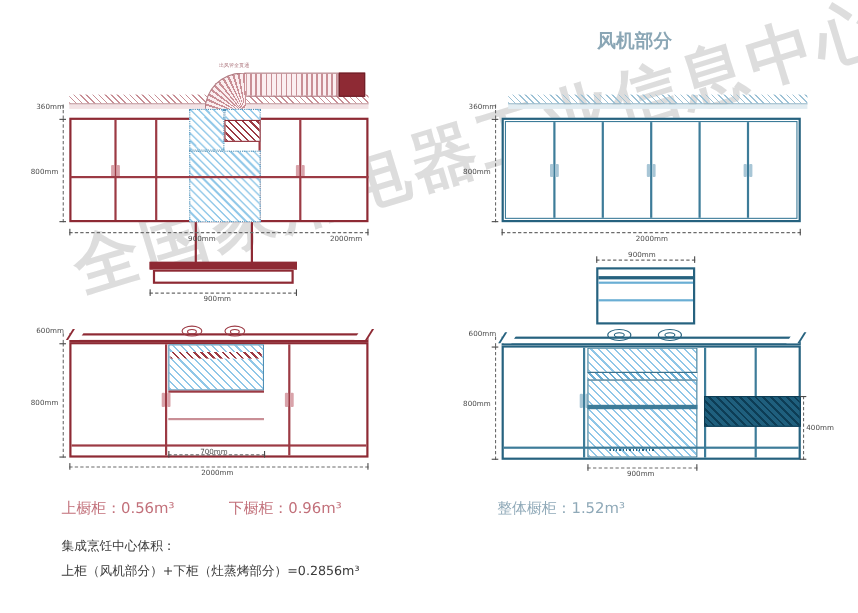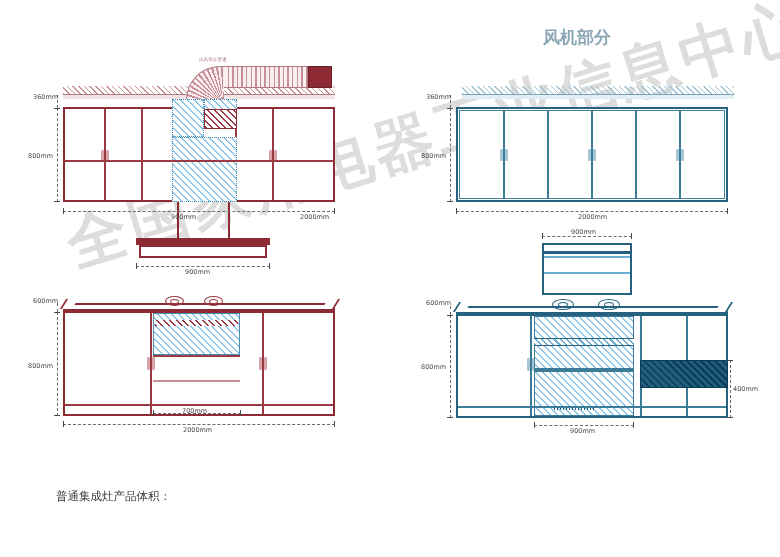--- a/index.html
+++ b/index.html
@@ -280,16 +280,26 @@
     <div class="cap cap-v" style="left:534px;top:422px;"></div>
     <div class="cap cap-v" style="left:633px;top:422px;"></div>
     <div class="dimtxt" style="left:570px;top:427px;">900mm</div>
 
     <div class="dimline-v" style="left:730px;top:360px;height:58px;"></div>
     <div class="cap cap-h" style="left:727px;top:360px;"></div>
     <div class="cap cap-h" style="left:727px;top:417px;"></div>
     <div class="dimtxt" style="left:733px;top:385px;">400mm</div>
   </div>
 
-  <div class="cap-line cap-dark" style="left:56px;top:489px;">普通集成灶产品体积：</div>
-
+  <div class="cap-line cap-red" style="left:56px;top:453px;">
+    <span>上橱柜：</span><span>0.56m³</span>
+  </div>
+  <div class="cap-line cap-red" style="left:208px;top:453px;">
+    <span>下橱柜：</span><span>0.96m³</span>
+  </div>
+  <div class="cap-line cap-dark" style="left:56px;top:489px;">集成烹饪中心体积：</div>
+  <div class="cap-line cap-dark" style="left:56px;top:512px;">上柜（风机部分）+下柜（灶蒸烤部分）=0.2856m³</div>
+
+  <div class="cap-line cap-blue" style="left:452px;top:453px;">
+    <span>整体橱柜：</span><span>1.52m³</span>
+  </div>
 
 </div>
 
 </body></html>

